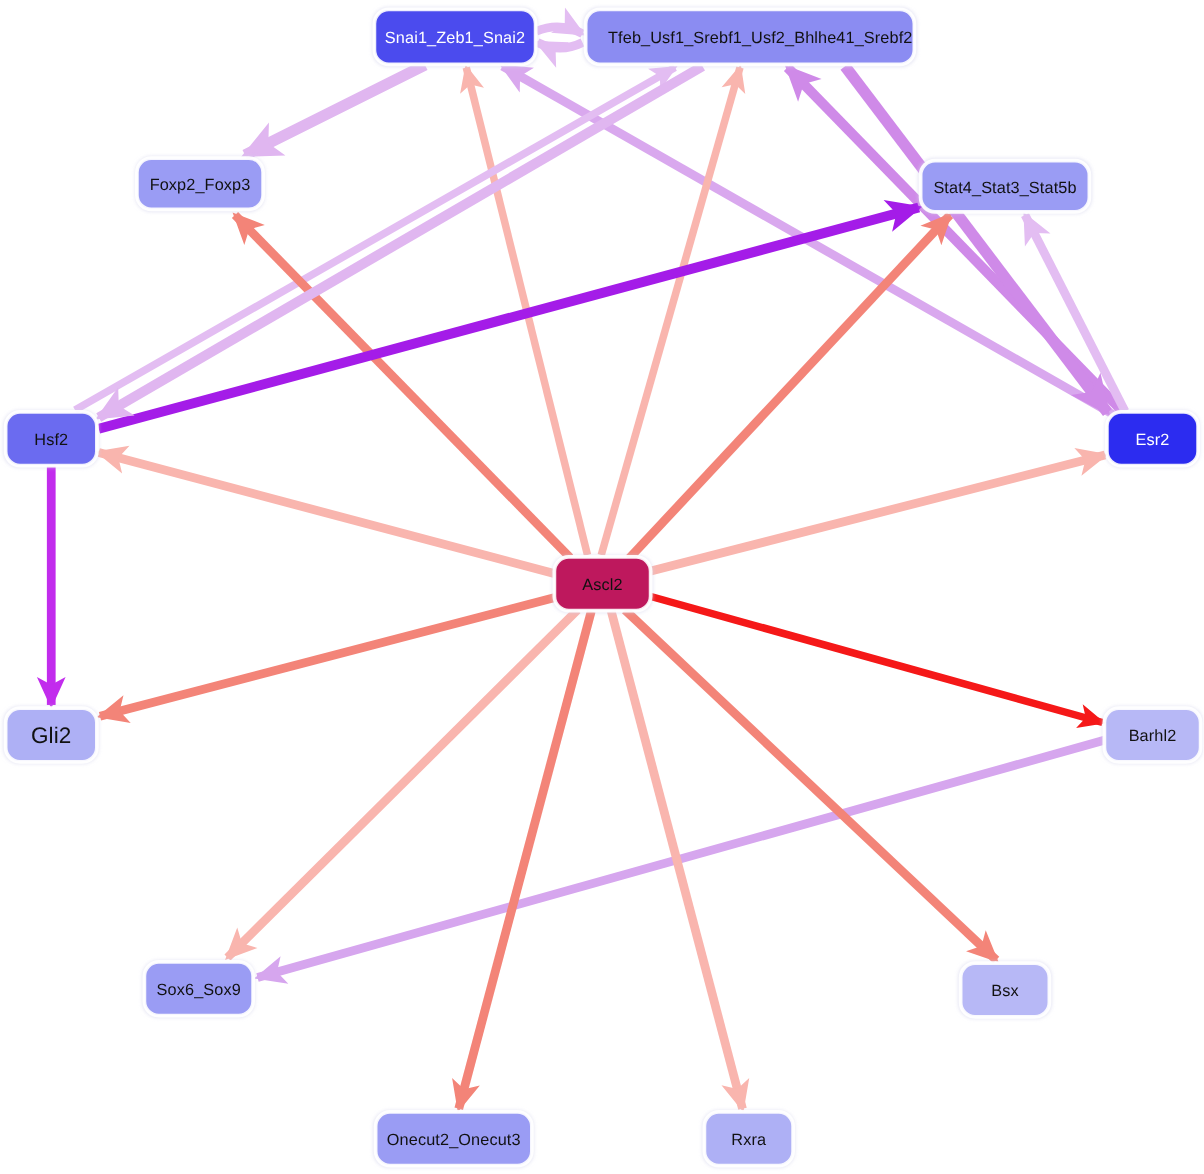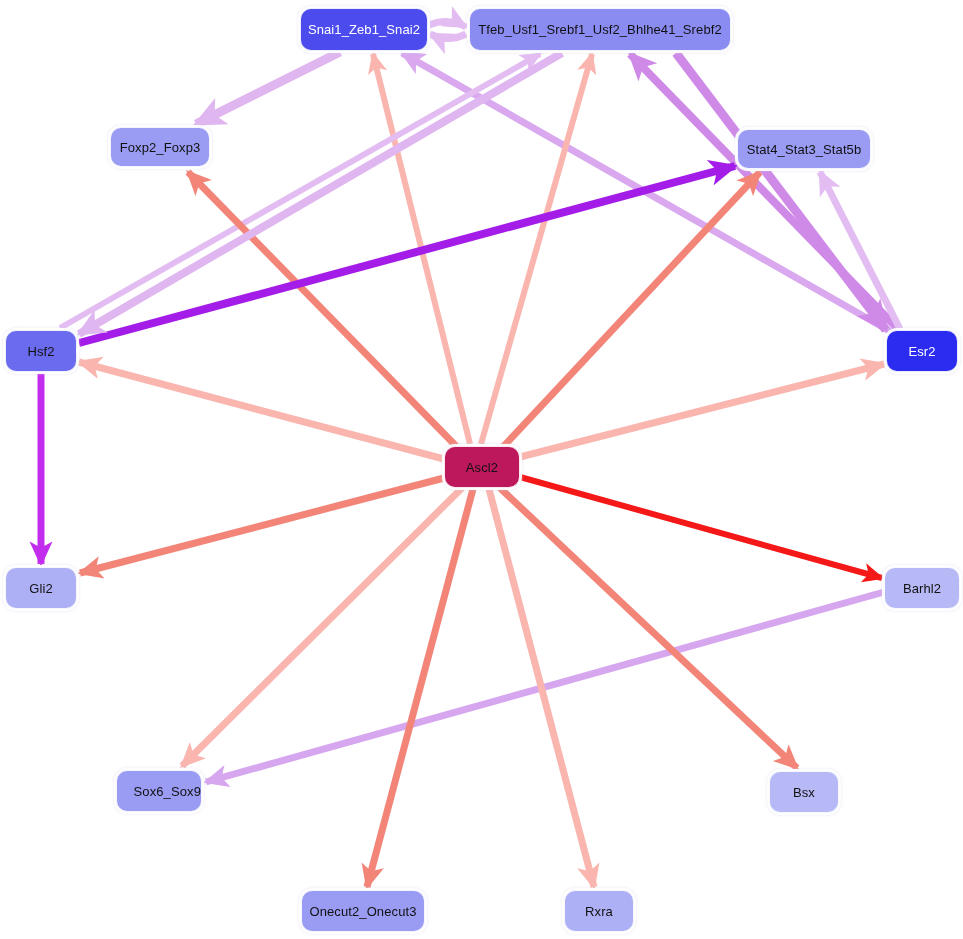--- a/index.html
+++ b/index.html
@@ -118,45 +118,45 @@
       <path d="M 462 488 L 182 766" fill="none" stroke="#f9b5ae" stroke-width="7" stroke-linecap="butt" marker-end="url(#mf9b5ae_7)"></path>
       <path d="M 500 488 L 797 768" fill="none" stroke="#f38478" stroke-width="7" stroke-linecap="butt" marker-end="url(#mf38478_7)"></path>
       <path d="M 473 489 L 367 887" fill="none" stroke="#f38478" stroke-width="7" stroke-linecap="butt" marker-end="url(#mf38478_7)"></path>
       <path d="M 489 489 L 594 887" fill="none" stroke="#f9b5ae" stroke-width="7" stroke-linecap="butt" marker-end="url(#mf9b5ae_7)"></path>
     </svg>
 
   <div id="node-layer">
       <div class="node" style="left: 300px; top: 8px; width: 128px; height: 43px; background: rgb(75, 75, 238); color: rgb(255, 255, 255); font-size: 13px;">
         <span class="node-label">Snai1_Zeb1_Snai2</span>
       </div>
-      <div class="node" style="left: 469px; top: 8px; width: 262px; height: 43px; background: rgb(139, 140, 242); color: rgb(17, 17, 17); font-size: 13px;">
+      <div class="node" style="left: 469px; top: 8px; width: 262px; height: 43px; background: rgb(139, 140, 242); color: rgb(17, 17, 17); font-size: 13px; justify-content: flex-end;">
         <span class="node-label">Tfeb_Usf1_Srebf1_Usf2_Bhlhe41_Srebf2</span>
       </div>
       <div class="node" style="left: 110px; top: 127px; width: 100px; height: 40px; background: rgb(154, 156, 244); color: rgb(17, 17, 17); font-size: 13px;">
         <span class="node-label">Foxp2_Foxp3</span>
       </div>
       <div class="node" style="left: 737px; top: 129px; width: 134px; height: 40px; background: rgb(154, 156, 244); color: rgb(17, 17, 17); font-size: 13px;">
         <span class="node-label">Stat4_Stat3_Stat5b</span>
       </div>
       <div class="node" style="left: 5px; top: 330px; width: 72px; height: 42px; background: rgb(107, 107, 240); color: rgb(17, 17, 17); font-size: 13px;">
         <span class="node-label">Hsf2</span>
       </div>
       <div class="node" style="left: 886px; top: 330px; width: 72px; height: 42px; background: rgb(44, 44, 240); color: rgb(255, 255, 255); font-size: 13px;">
         <span class="node-label">Esr2</span>
       </div>
       <div class="node" style="left: 444px; top: 446px; width: 76px; height: 42px; background: #be185d; color: rgb(17, 17, 17); font-size: 13px;">
         <span class="node-label">Ascl2</span>
       </div>
-      <div class="node" style="left: 5px; top: 567px; width: 72px; height: 42px; background: rgb(174, 176, 245); color: rgb(17, 17, 17); font-size: 13px;">
+      <div class="node" style="left: 5px; top: 567px; width: 72px; height: 42px; background: rgb(174, 176, 245); color: rgb(17, 17, 17); font-size: 18px;">
         <span class="node-label">Gli2</span>
       </div>
       <div class="node" style="left: 884px; top: 567px; width: 76px; height: 42px; background: rgb(183, 184, 246); color: rgb(17, 17, 17); font-size: 13px;">
         <span class="node-label">Barhl2</span>
       </div>
-      <div class="node" style="left: 116px; top: 770px; width: 86px; height: 42px; background: rgb(154, 156, 244); color: rgb(17, 17, 17); font-size: 13px; justify-content: flex-end;">
+      <div class="node" style="left: 116px; top: 770px; width: 86px; height: 42px; background: rgb(154, 156, 244); color: rgb(17, 17, 17); font-size: 13px;">
         <span class="node-label">Sox6_Sox9</span>
       </div>
       <div class="node" style="left: 769px; top: 771px; width: 70px; height: 42px; background: rgb(183, 184, 246); color: rgb(17, 17, 17); font-size: 13px; text-align: right;">
         <span class="node-label">Bsx</span>
       </div>
       <div class="node" style="left: 301px; top: 890px; width: 124px; height: 42px; background: rgb(154, 156, 244); color: rgb(17, 17, 17); font-size: 13px;">
         <span class="node-label">Onecut2_Onecut3</span>
       </div>
       <div class="node" style="left: 564px; top: 890px; width: 70px; height: 42px; background: rgb(174, 176, 245); color: rgb(17, 17, 17); font-size: 13px;">
         <span class="node-label">Rxra</span>

